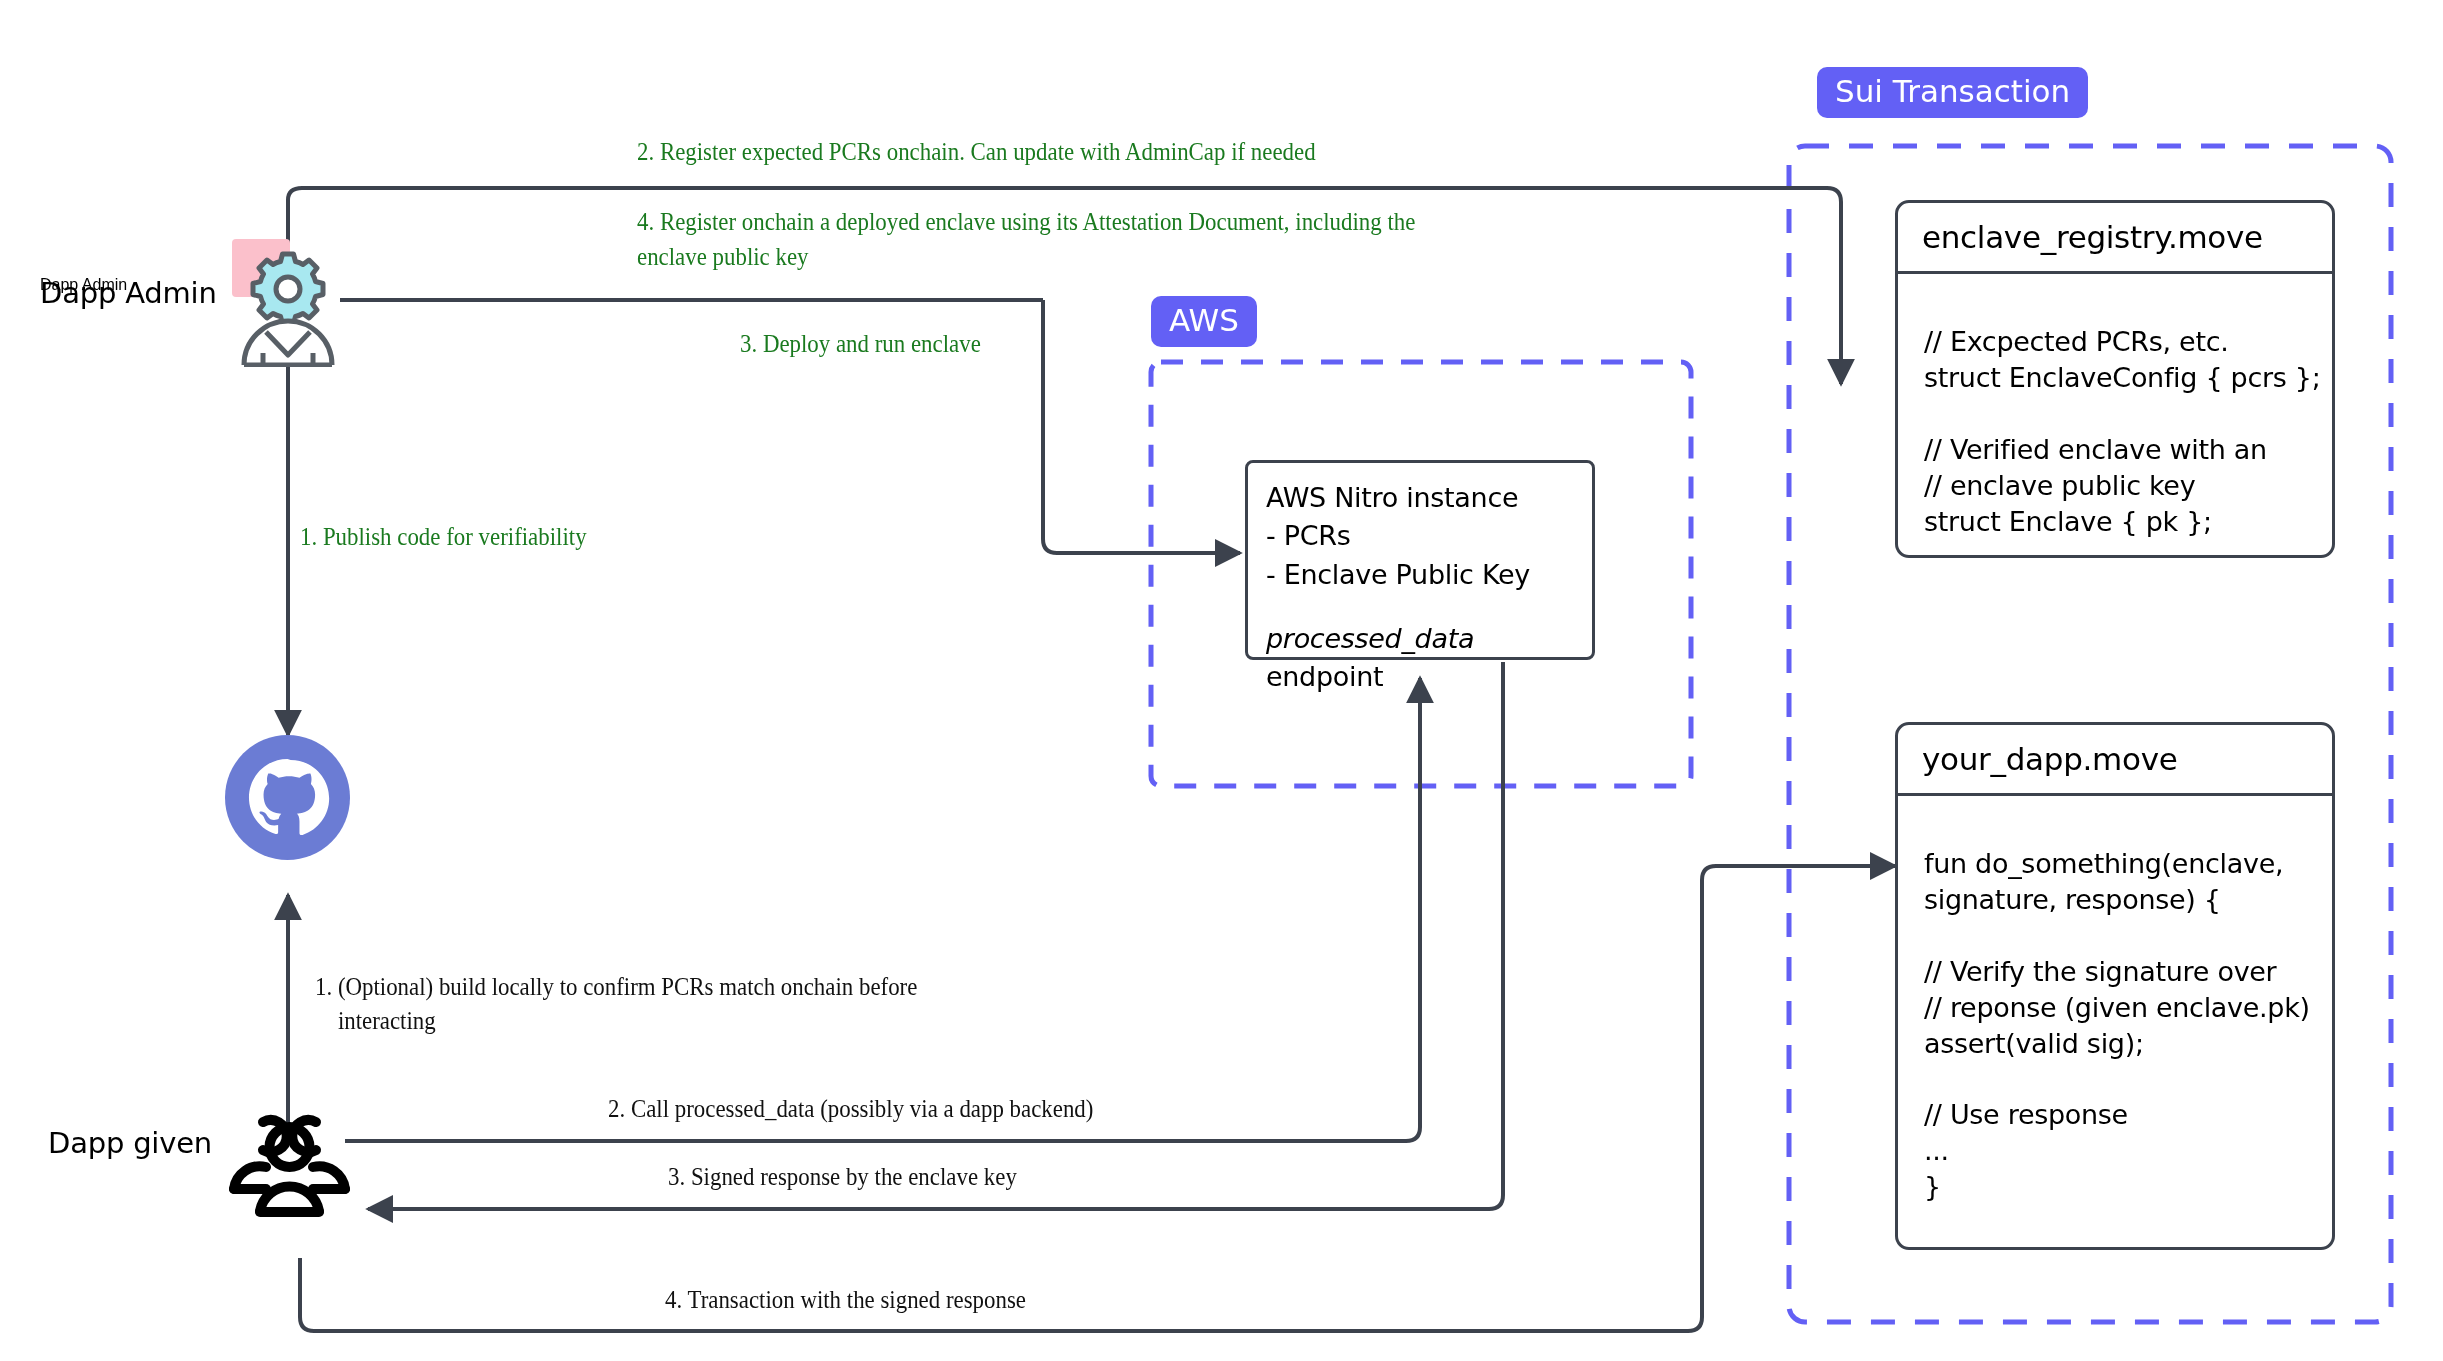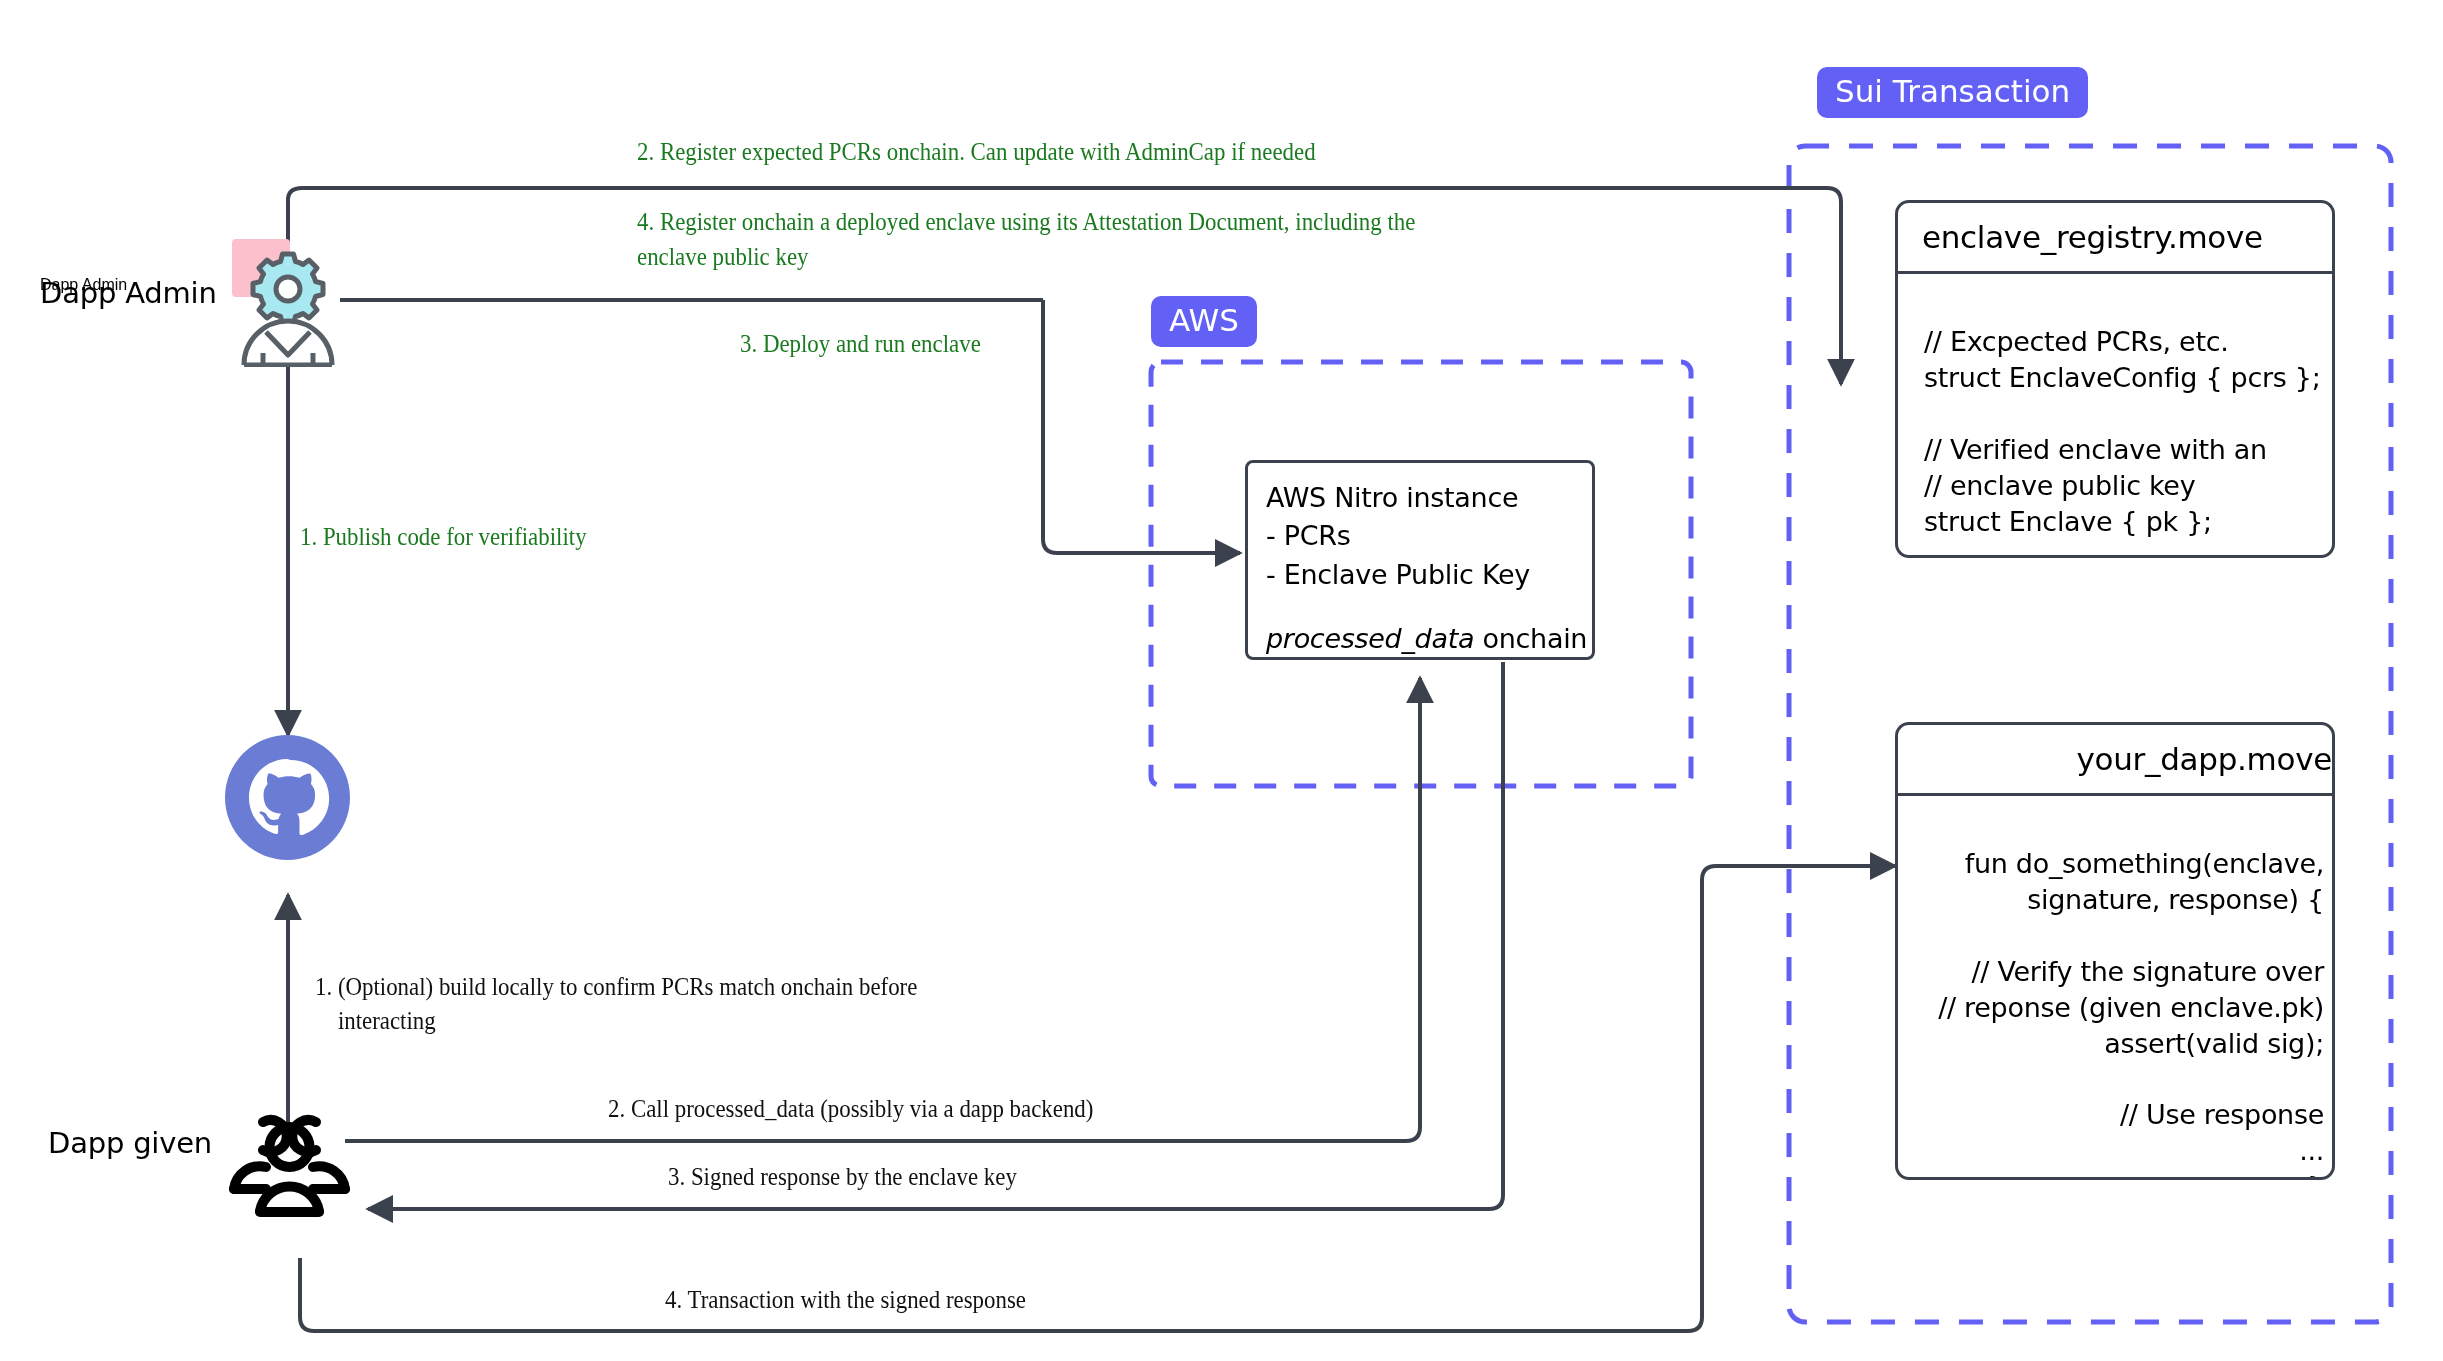--- a/index.html
+++ b/index.html
@@ -224,34 +224,34 @@
 <div class="abs step-black" style="left:608px; top:1092px; width:700px;">2. Call processed_data (possibly via a dapp backend)</div>
 
 <div class="abs step-black" style="left:668px; top:1160px; width:600px;">3. Signed response by the enclave key</div>
 
 <div class="abs step-black" style="left:665px; top:1283px; width:600px;">4. Transaction with the signed response</div>
 
 <div class="abs nitro" style="left:1245px; top:460px; width:350px; height:200px;">
   <div class="lines">AWS Nitro instance
 - PCRs
 - Enclave Public Key</div>
-  <div class="endpoint"><i>processed_data</i><span> onchain</span></div>
+  <div class="endpoint"><i>processed_data</i><span> endpoint</span></div>
 </div>
 
 <div class="abs module" style="left:1895px; top:200px; width:440px; height:358px;">
   <div class="module-title">enclave_registry.move</div>
   <div class="module-body">// Excpected PCRs, etc.
 struct EnclaveConfig { pcrs };
 
 // Verified enclave with an
 // enclave public key
 struct Enclave { pk };</div>
 </div>
 
-<div class="abs module" style="left:1895px; top:722px; width:440px; height:458px;text-align:right;">
+<div class="abs module" style="left:1895px; top:722px; width:440px; height:528px;">
   <div class="module-title">your_dapp.move</div>
   <div class="module-body">fun do_something(enclave,
 signature, response) {
 
   // Verify the signature over
   // reponse (given enclave.pk)
   assert(valid sig);
 
   // Use response
   ...

